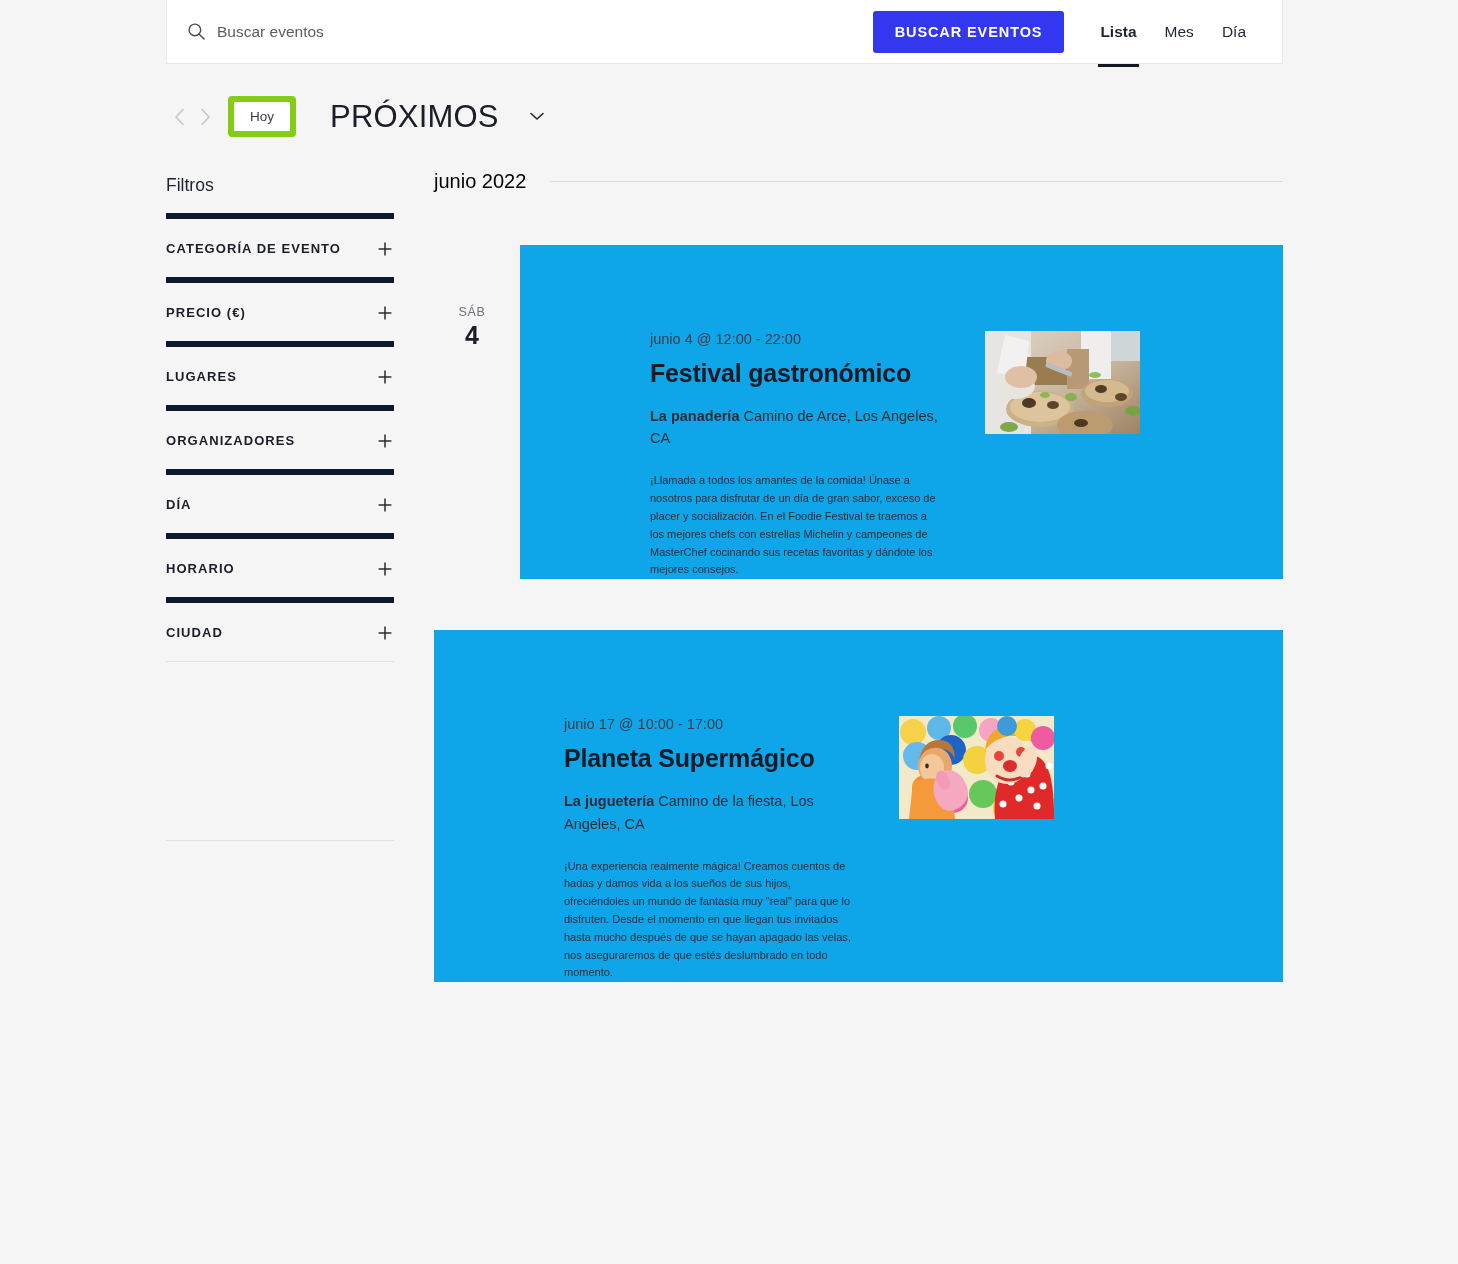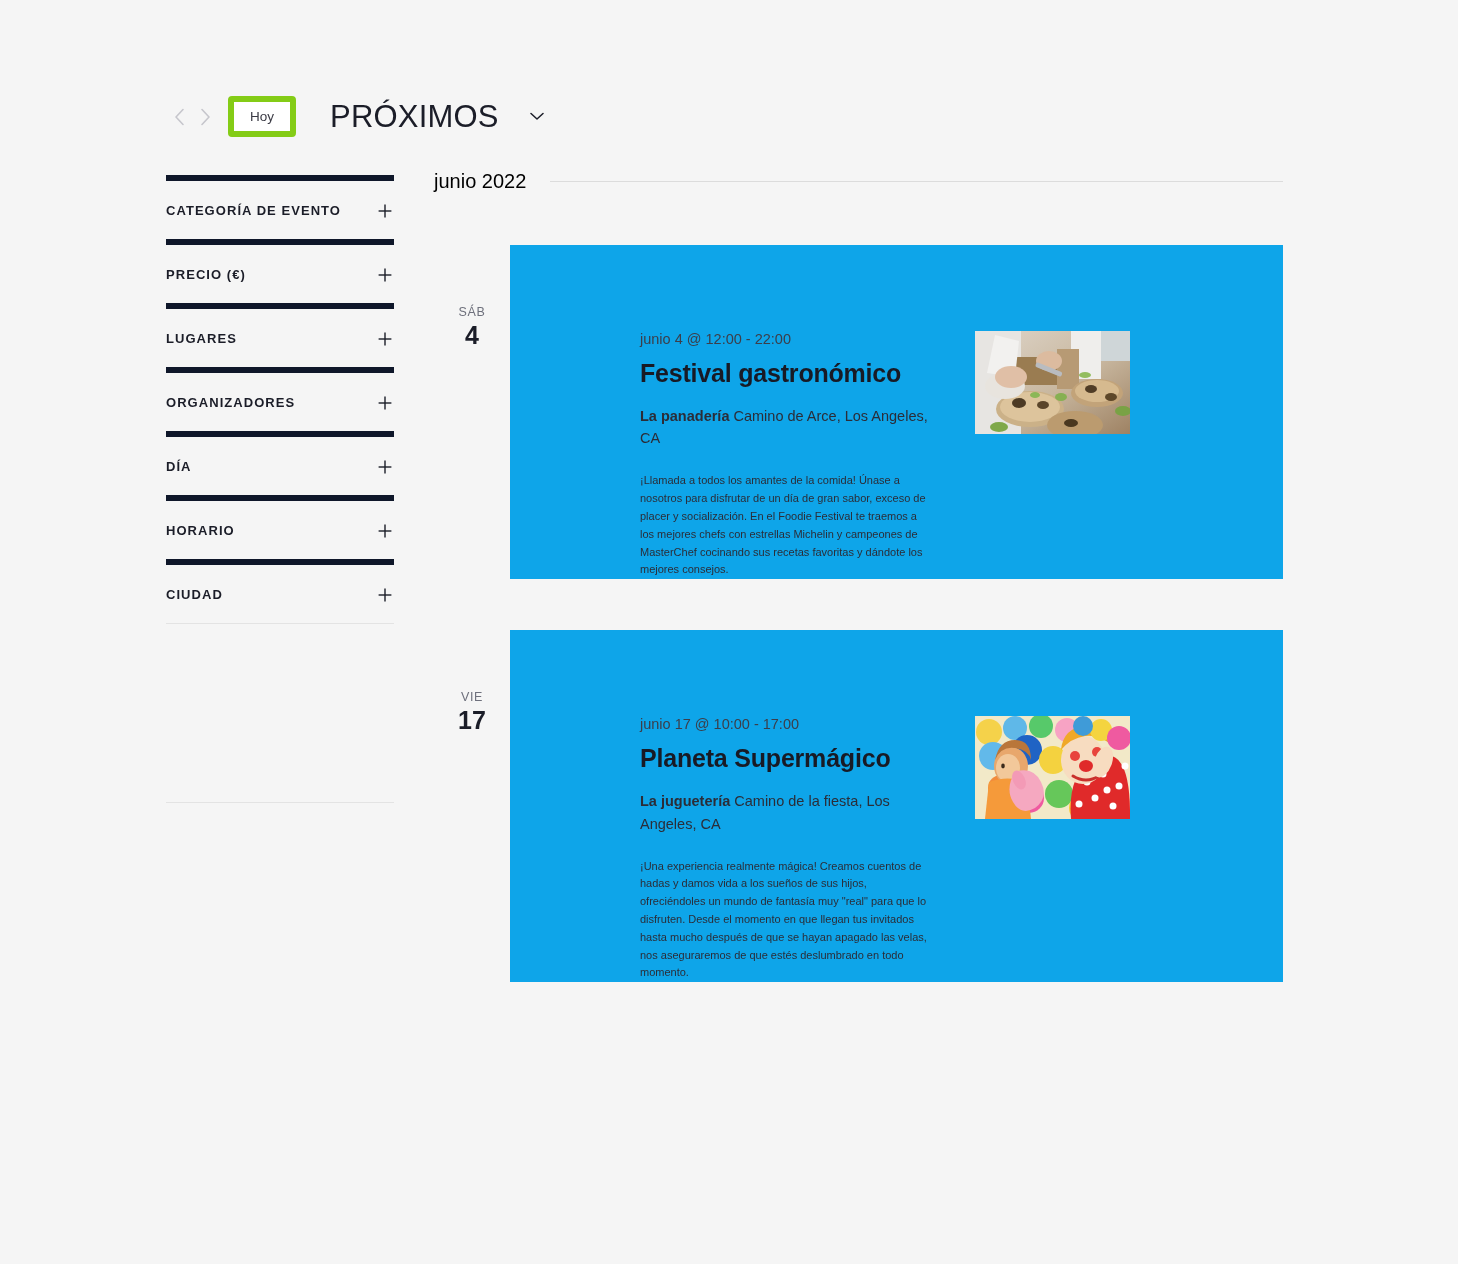--- a/index.html
+++ b/index.html
@@ -120,21 +120,21 @@
   .plus-icon { width: 14px; height: 14px; margin-right: 2px; display:block; }
   .sidebar-rule { border-top: 1px solid #e3e3e3; }
   .sidebar-spacer { height: 178px; }
 
   
   .content { position: absolute; left: 434px; top: 168px; width: 849px; }
   .month-head { display: flex; align-items: center; height: 26px; }
   .month-label { font-size: 20px; color: #000000; white-space: nowrap; text-align: center; }
   .month-rule { flex: 1 1 auto; height: 1px; background: #dcdcdc; margin-left: 24px; }
 
-  .event-row { position: relative; display: flex; }
+  .event-row { position: relative; display: flex; gap: 10px; }
   .daycol { width: 76px; flex: 0 0 76px; padding-top: 60px; text-align: center; }
   .day-dow {
     font-size: 12.5px; color: #6e707c; letter-spacing: 0.7px;
     margin-bottom: 3px;
   }
   .day-num { font-size: 25px; font-weight: bold; color: #1b1d28; line-height: 1.08; }
 
   .card { flex: 1 1 auto; background: #0ea5e9; padding: 86px 0 0 0; }
   .card-inner { display: flex; padding: 0 44px 0 130px; }
   .card-main { width: 290px; flex: 0 0 290px; }
@@ -153,20 +153,37 @@
   .thumb-wrap { flex: 0 0 auto; margin-left: 45px; }
   .thumb { width: 155px; height: 103px; display: block; }
 
   .gap { height: 51px; }
 </style>
 </head>
 <body>
 
 <div class="page">
 
+  <div class="header">
+    <div class="search-wrap">
+      <svg class="search-icon" viewBox="0 0 20 20" fill="none">
+        <circle cx="8.3" cy="8.3" r="6.1" stroke="#4a4a55" stroke-width="1.5"></circle>
+        <line x1="12.8" y1="12.8" x2="18" y2="18" stroke="#4a4a55" stroke-width="1.5" stroke-linecap="round"></line>
+      </svg>
+      <input class="search-input" type="text" placeholder="Buscar eventos" style="">
+    </div>
+    <div class="header-right">
+      <button class="find-btn">BUSCAR EVENTOS</button>
+      <div class="view-tabs">
+        <div class="view-tab active">Lista</div>
+        <div class="view-tab">Mes</div>
+        <div class="view-tab">Día</div>
+      </div>
+    </div>
+  </div>
 
   <div class="navrow">
     <button class="arrow-btn">
       <svg width="11" height="18" viewBox="0 0 11 18" fill="none">
         <polyline points="9,1.5 2,9 9,16.5" stroke="#c6c6cc" stroke-width="1.6" stroke-linecap="round" stroke-linejoin="round"></polyline>
       </svg>
     </button>
     <button class="arrow-btn">
       <svg width="11" height="18" viewBox="0 0 11 18" fill="none">
         <polyline points="2,1.5 9,9 2,16.5" stroke="#c6c6cc" stroke-width="1.6" stroke-linecap="round" stroke-linejoin="round"></polyline>
@@ -175,20 +192,21 @@
     <button class="today-btn">Hoy</button>
     <div class="view-title">
       <span class="view-title-text">PRÓXIMOS</span>
       <svg class="chev" width="14" height="9" viewBox="0 0 14 9" fill="none">
         <polyline points="1,1.5 7,7 13,1.5" stroke="#1b1d28" stroke-width="1.5" stroke-linecap="round" stroke-linejoin="round"></polyline>
       </svg>
     </div>
   </div>
 
   <div class="sidebar">
+    <div class="filters-title">Filtros</div>
 
     <div class="filter-row">
       <span class="filter-label">CATEGORÍA DE EVENTO</span>
       <svg class="plus-icon" viewBox="0 0 14 14">
         <line x1="7" y1="0.6" x2="7" y2="13.4" stroke="#1b1d28" stroke-width="1.4"></line>
         <line x1="0.6" y1="7" x2="13.4" y2="7" stroke="#1b1d28" stroke-width="1.4"></line>
       </svg>
     </div>
 
     <div class="filter-row">
@@ -303,24 +321,20 @@
               <rect x="60" y="36" width="28" height="5" rx="2" fill="#b9bcc0" transform="rotate(22 74 38)"></rect>
             </svg>
           </div>
         </div>
       </div>
     </div>
 
     <div class="gap"></div>
 
     <div class="event-row">
-      <div class="daycol">
-        <div class="day-dow">VIE</div>
-        <div class="day-num">17</div>
-      </div>
       <div class="card">
         <div class="card-inner">
           <div class="card-main">
             <div class="event-time">junio 17 @ 10:00 - 17:00</div>
             <div class="event-title">Planeta Supermágico</div>
             <div class="event-venue"><b>La juguetería</b><span> Camino de la fiesta, Los Angeles, CA</span></div>
             <div class="event-desc">¡Una experiencia realmente mágica! Creamos cuentos de hadas y damos vida a los sueños de sus hijos, ofreciéndoles un mundo de fantasía muy "real" para que lo disfruten. Desde el momento en que llegan tus invitados hasta mucho después de que se hayan apagado las velas, nos aseguraremos de que estés deslumbrado en todo momento.</div>
           </div>
           <div class="thumb-wrap">
             <svg class="thumb" viewBox="0 0 155 103" preserveAspectRatio="none">

